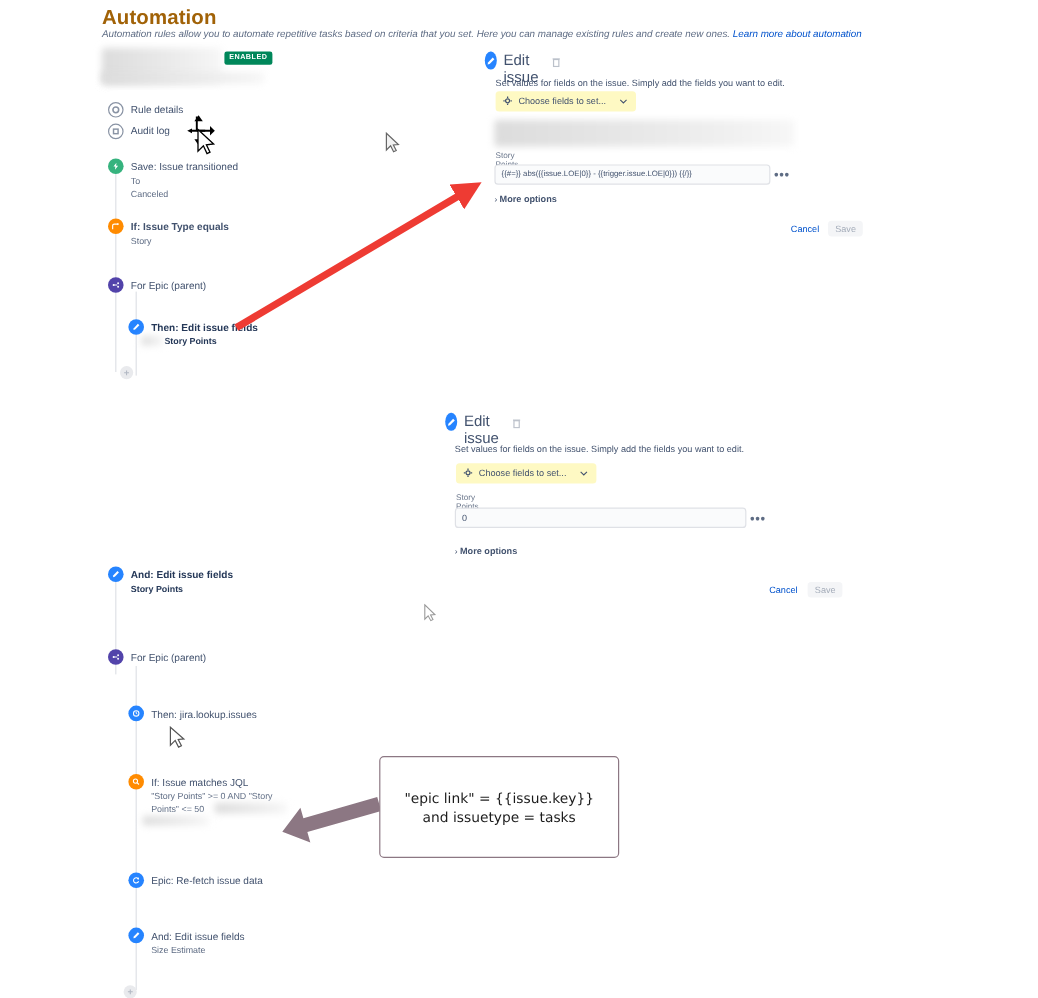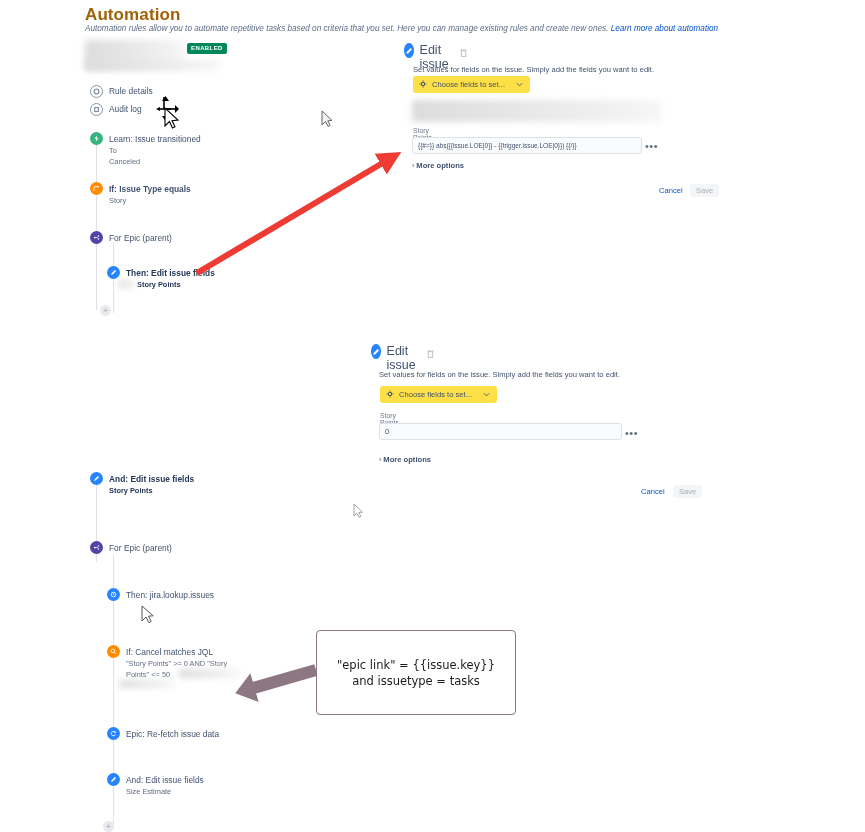--- a/index.html
+++ b/index.html
@@ -117,21 +117,21 @@
   }
   .trash-icon { opacity: .45; }
   .panel-desc {
     position: absolute;
     font-size: 7.6px;
     color: #42526e;
     white-space: nowrap;
   }
   .choose-btn {
     position: absolute;
-    background: #fde047;
+    background: #fef9c3;
     border-radius: 3px;
     height: 17px;
     display: flex; align-items: center; gap: 5px;
     padding: 0 7px 0 6px;
     font-size: 7.6px;
     color: #42526e;
     white-space: nowrap;
   }
   .field-label {
     position: absolute;
@@ -232,21 +232,21 @@
 
 <div class="connector" style="left:96px; top:140px; height:170px;"></div>
 <div class="connector" style="left:113px; top:243px; height:70px;"></div>
 
 <div class="tree-row" style="left:90px; top:132px;">
   <span class="node-icon" style="left:0; top:0; background:#36b37e;">
     <svg width="7" height="7" viewBox="0 0 8 8">
         <path d="M4.6 0.6 L1.8 4.3 H3.6 L3.2 7.4 L6.2 3.6 H4.3 Z" fill="#fff"></path>
       </svg>
   </span>
-  <span class="node-title" style="left:19px; top:2px;">Learn: Issue transitioned</span>
+  <span class="node-title" style="left:19px; top:2px;">Save: Issue transitioned</span>
   <span class="node-sub" style="left:19px; top:14px;">To</span>
   <span class="node-sub" style="left:19px; top:25px;">Canceled</span>
 </div>
 
 <div class="tree-row" style="left:90px; top:182px;">
   <span class="node-icon" style="left:0; top:0; background:#ff8b00;">
     <svg width="7" height="7" viewBox="0 0 8 8">
         <path d="M1 6.8 L1 3.4 Q1 2 2.6 2 L6.6 2" stroke="#fff" stroke-width="1.1" fill="none"></path>
         <path d="M5.4 0.9 L7 2 L5.4 3.1Z" fill="#fff"></path>
       </svg>
@@ -316,21 +316,21 @@
   <span class="node-title" style="left:19px; top:2px;">Then: jira.lookup.issues</span>
 </div>
 
 <div class="tree-row" style="left:107px; top:645px;">
   <span class="node-icon" style="left:0; top:0; background:#ff8b00;">
     <svg width="7" height="7" viewBox="0 0 8 8">
         <circle cx="3.3" cy="3.3" r="2" fill="none" stroke="#fff" stroke-width="1"></circle>
         <path d="M4.8 4.8 L6.6 6.6" stroke="#fff" stroke-width="1.1"></path>
       </svg>
   </span>
-  <span class="node-title" style="left:19px; top:2px;">If: Cancel matches JQL</span>
+  <span class="node-title" style="left:19px; top:2px;">If: Issue matches JQL</span>
   <span class="node-sub" style="left:19px; top:14px;">"Story Points" &gt;= 0 AND "Story</span>
   <span class="node-sub" style="left:19px; top:25px;">Points" &lt;= 50</span>
   <span class="abs blur-block" style="left:72px; top:24px; width:60px; height:9px;"></span>
   <span class="abs blur-block" style="left:12px; top:35px; width:55px; height:8px;"></span>
 </div>
 
 <div class="tree-row" style="left:107px; top:727px;">
   <span class="node-icon" style="left:0; top:0; background:#2684ff;">
     <svg width="7" height="7" viewBox="0 0 8 8">
         <path d="M6.2 3 A2.5 2.5 0 1 0 6.3 5" stroke="#fff" stroke-width="1" fill="none"></path>

